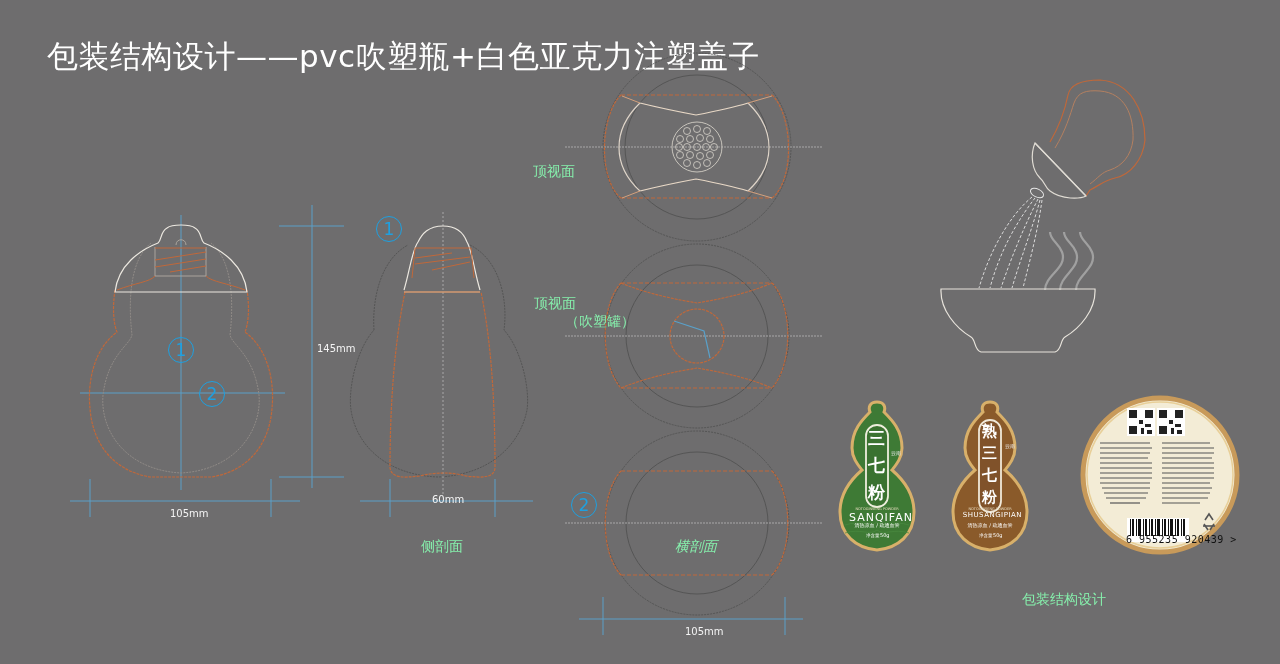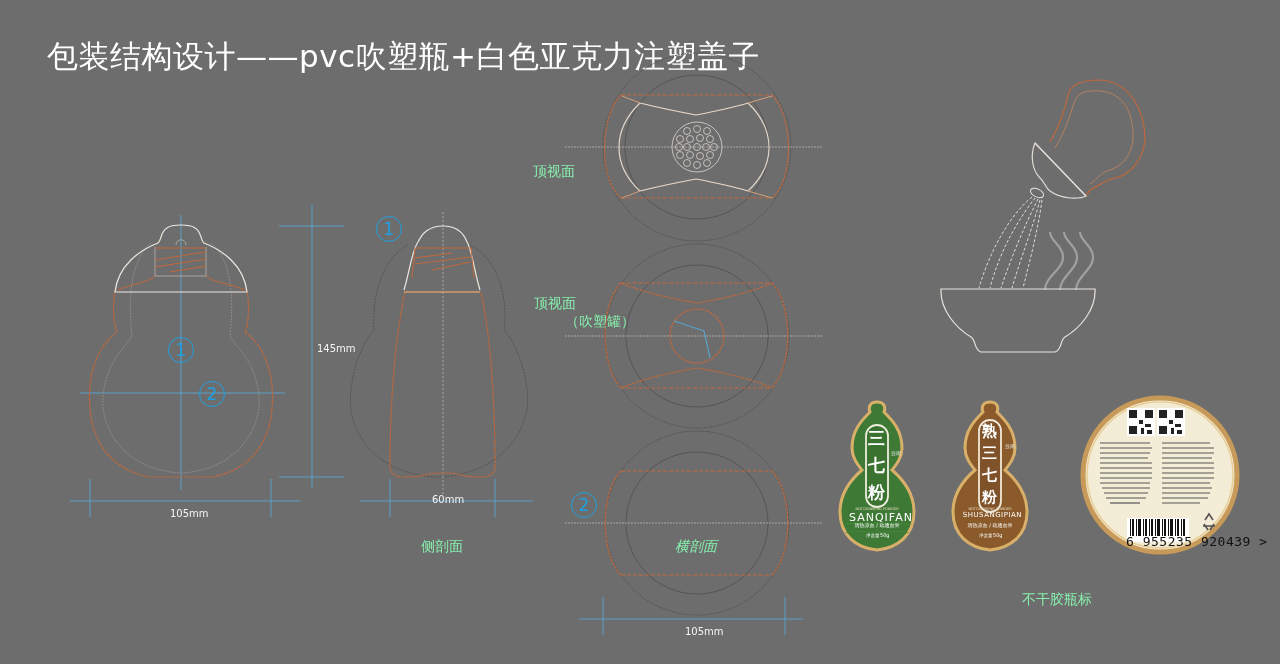--- a/index.html
+++ b/index.html
@@ -292,15 +292,15 @@
 <div class="label-text" style="left:982px; top:444px; color:#fff; font-size:15px; font-weight:bold;">三</div>
 <div class="label-text" style="left:982px; top:466px; color:#fff; font-size:15px; font-weight:bold;">七</div>
 <div class="label-text" style="left:982px; top:488px; color:#fff; font-size:15px; font-weight:bold;">粉</div>
 <div class="label-text" style="left:1005px; top:443px; color:#eee; font-size:5px;">云南</div>
 <div class="label-text" style="left:966px; top:507px; color:#e8dcc0; font-size:3.5px; width:48px;">NOTOGINSENG POWDER</div>
 <div class="label-text" style="left:958px; top:511px; color:#fff; font-size:7px; letter-spacing:0.5px; width:64px;text-align:right;">SHUSANGIPIAN</div>
 <div class="label-text" style="left:964px; top:522px; color:#fff; font-size:5px; width:52px;">清热凉血 / 疏通血管</div>
 <div class="label-text" style="left:979px; top:533px; color:#fff; font-size:4.5px;">净含量</div>
 <div class="label-text" style="left:993px; top:532px; color:#fff; font-size:5px;">50g</div>
 
-<div class="label-text" style="left:1126px; top:534px; color:#111; font-size:13px; letter-spacing:0.5px; font-family:'DejaVu Sans Mono', monospace;">6 955235 920439 &gt;</div>
-
-<div class="lbl" style="left:1022px; top:591px;">不干胶瓶标</div>
+<div class="label-text" style="left:1126px; top:534px; color:#111; font-size:10px; letter-spacing:0.5px; font-family:'DejaVu Sans Mono', monospace;">6 955235 920439 &gt;</div>
+
+<div class="lbl" style="left:1022px; top:591px;">包装结构设计</div>
 
 </body></html>

